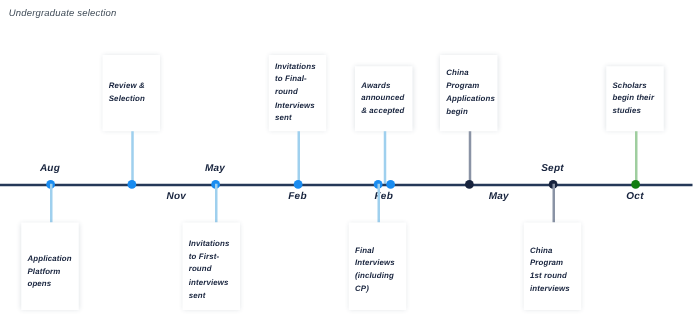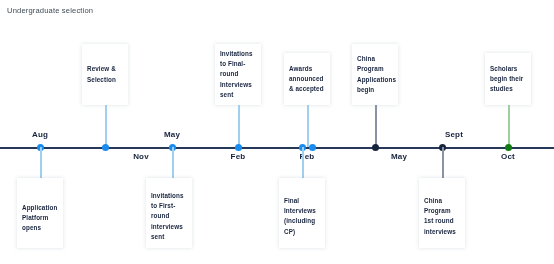--- a/index.html
+++ b/index.html
@@ -4,21 +4,21 @@
 <style>
   html,body{margin:0;padding:0;}
   body{
     width:554px;height:264px;
     background:#ffffff;
     font-family:"Liberation Sans", sans-serif;
     overflow:hidden;
   }
   #timeline-figure{
     position:relative;
-    width:554px;height:228px;
+    width:554px;height:228px;font-style:italic;
   }
   #page-title{
     position:absolute;
     left:7px;top:6px;
     font-size:7.6px;
     color:#3f4b57;
     letter-spacing:.15px;
     white-space:nowrap;
   }
 
@@ -127,21 +127,21 @@
   <div class="dot navy" style="left:375px;"></div>
   <div class="dot navy" style="left:442px;"></div>
   <div class="dot green" style="left:508px;"></div>
 
   <div class="month above" style="left:40px;">Aug</div>
   <div class="month below" style="left:105px;margin-left:36px;">Nov</div>
   <div class="month above" style="left:172px;">May</div>
   <div class="month below" style="left:238px;">Feb</div>
   <div class="month below" style="left:307px;">Feb</div>
   <div class="month below" style="left:375px;padding-left:48px;">May</div>
-  <div class="month above" style="left:454px;">Sept</div>
+  <div class="month above" style="left:442px;">Sept</div>
   <div class="month below" style="left:508px;">Oct</div>
 
   <div class="stem" style="left:40px;top:147px;height:31px;"></div>
   <div class="stem" style="left:172px;top:147px;height:31px;"></div>
   <div class="stem" style="left:302px;top:147px;height:31px;"></div>
   <div class="stem navy" style="left:442px;top:147px;height:31px;"></div>
 
   <div class="card bottom" style="left:17px;top:178px;height:70px;padding-top:25px;">
     <span class="card-text">Application Platform opens</span>
   </div>

